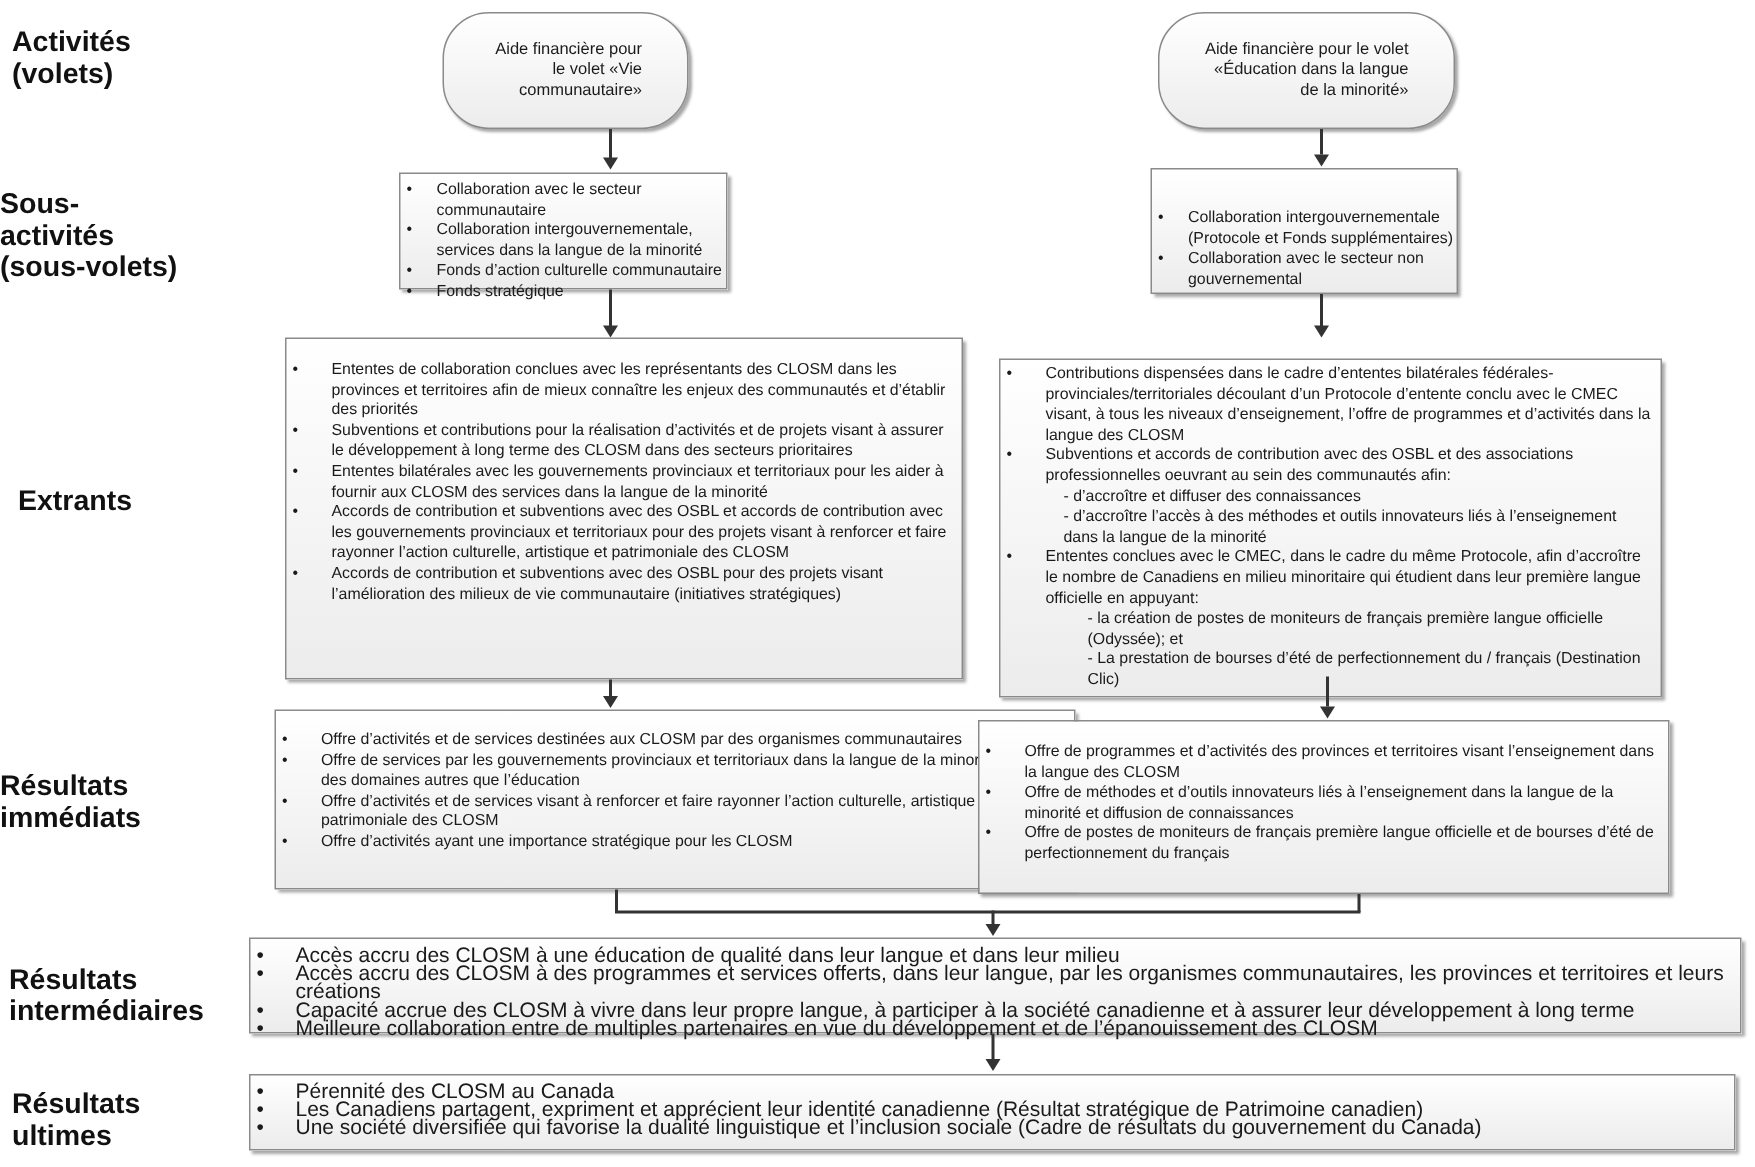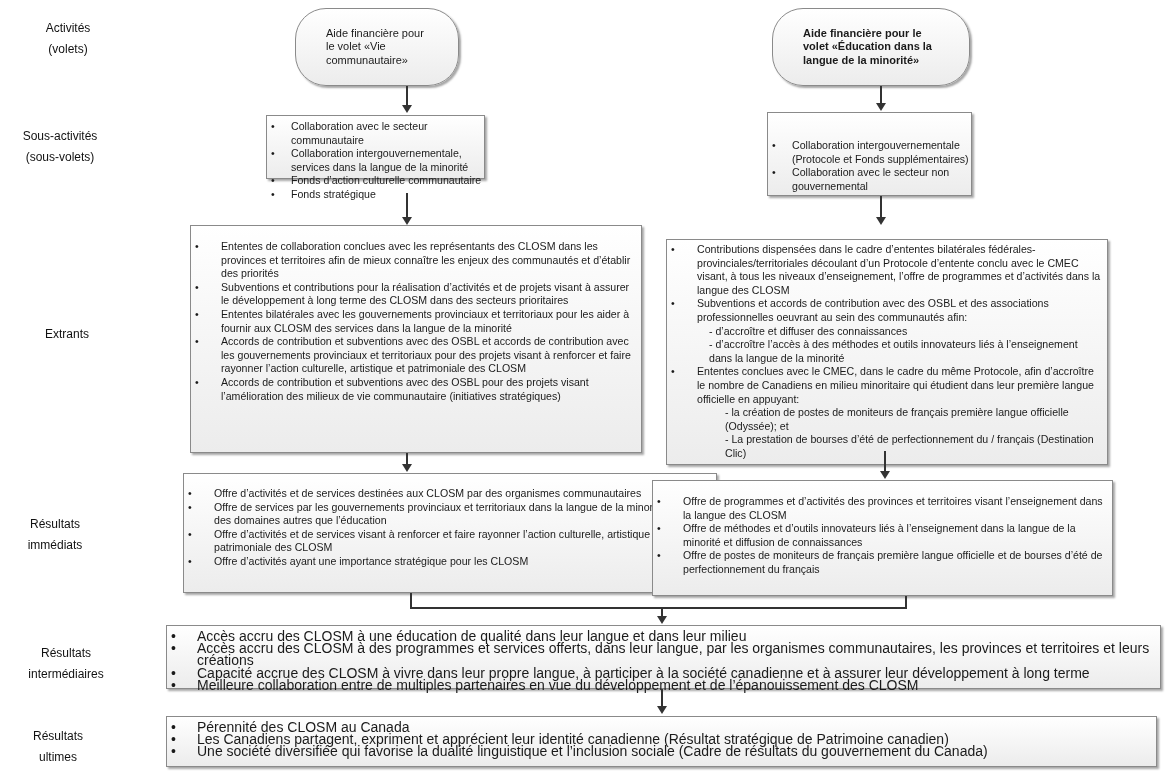--- a/index.html
+++ b/index.html
@@ -1,23 +1,23 @@
 <!DOCTYPE html>
 <html><head>
 <meta charset="utf-8">
 <style>
   html, body { margin:0; padding:0; background:#ffffff; }
   body { width:1170px; height:778px; position:relative; overflow:hidden;
          font-family:"Liberation Sans", sans-serif; color:#1a1a1a; }
-  .label { position:absolute; font-weight:normal; font-size:12px; text-align:center; line-height:21px; color:#111; }
+  .label { position:absolute; font-weight:bold; font-size:19px; text-align:left; line-height:21px; color:#111; }
   .box { position:absolute; box-sizing:border-box; border:1px solid #8a8a8a;
          background:linear-gradient(#ffffff, #ececec);
          box-shadow:2px 2px 2px rgba(0,0,0,0.35);
          font-size:10.6px; line-height:13.6px; }
-  .box.center { display:flex; align-items:center; justify-content:center; text-align:left; padding:0 30px; font-size:11px;border-radius:31px; }
+  .box.center { display:flex; align-items:center; justify-content:center; text-align:right; padding:0 30px; font-size:11px;border-radius:31px; }
   .box ul { list-style:none; margin:0; padding:0; }
   .box li { position:relative; padding-left:30px; }
   .box li::before { content:"\2022"; position:absolute; left:4px; top:0; }
   .box li .sub { display:block; padding-left:12px; }
   .box li .sub2 { display:block; padding-left:28px; }
   .box.small li { padding-left:24px; }
   .box.tight { font-size:14px; line-height:12.2px; }
   .line { position:absolute; background:#333; }
   .arrow { position:absolute; width:0; height:0;
            border-left:5px solid transparent; border-right:5px solid transparent; border-top:8px solid #333; }
@@ -33,30 +33,30 @@
 <div class="label" style="left:0px;top:514px;width:110px;white-space:pre-line;">Résultats
 immédiats</div>
 <div class="label" style="left:6px;top:643px;width:120px;white-space:pre-line;">Résultats
 intermédiaires</div>
 <div class="label" style="left:8px;top:726px;width:100px;white-space:pre-line;">Résultats
 ultimes</div>
 
 <div class="box center" style="left:295px;top:8px;width:164px;height:78px;">
   <span>Aide financière pour le volet «Vie communautaire»</span>
 </div>
-<div class="box center" style="left:772px;top:8px;width:198px;height:78px;font-weight:bold;">
+<div class="box center" style="left:772px;top:8px;width:198px;height:78px;">
   <span>Aide financière pour le volet «Éducation dans la langue de la minorité»</span>
 </div>
 
 <div class="line" style="left:406px;top:86px;width:1.5px;height:20px;"></div>
 <div class="arrow" style="left:402px;top:105px;"></div>
 <div class="line" style="left:880px;top:86px;width:1.5px;height:17px;"></div>
 <div class="arrow" style="left:876px;top:103px;"></div>
 
-<div class="box small" style="left:266px;top:115px;width:219px;height:64px;padding-top:4px;font-size:10.6px;">
+<div class="box small" style="left:266px;top:115px;width:219px;height:78px;padding-top:4px;font-size:10.6px;">
   <ul>
     <li>Collaboration avec le secteur communautaire</li>
     <li>Collaboration intergouvernementale, services dans la langue de la minorité</li>
     <li>Fonds d’action culturelle communautaire</li>
     <li>Fonds stratégique</li>
   </ul>
 </div>
 <div class="box small" style="left:767px;top:112px;width:205px;height:84px;padding-top:26px;">
   <ul>
     <li>Collaboration intergouvernementale (Protocole et Fonds supplémentaires)</li>

